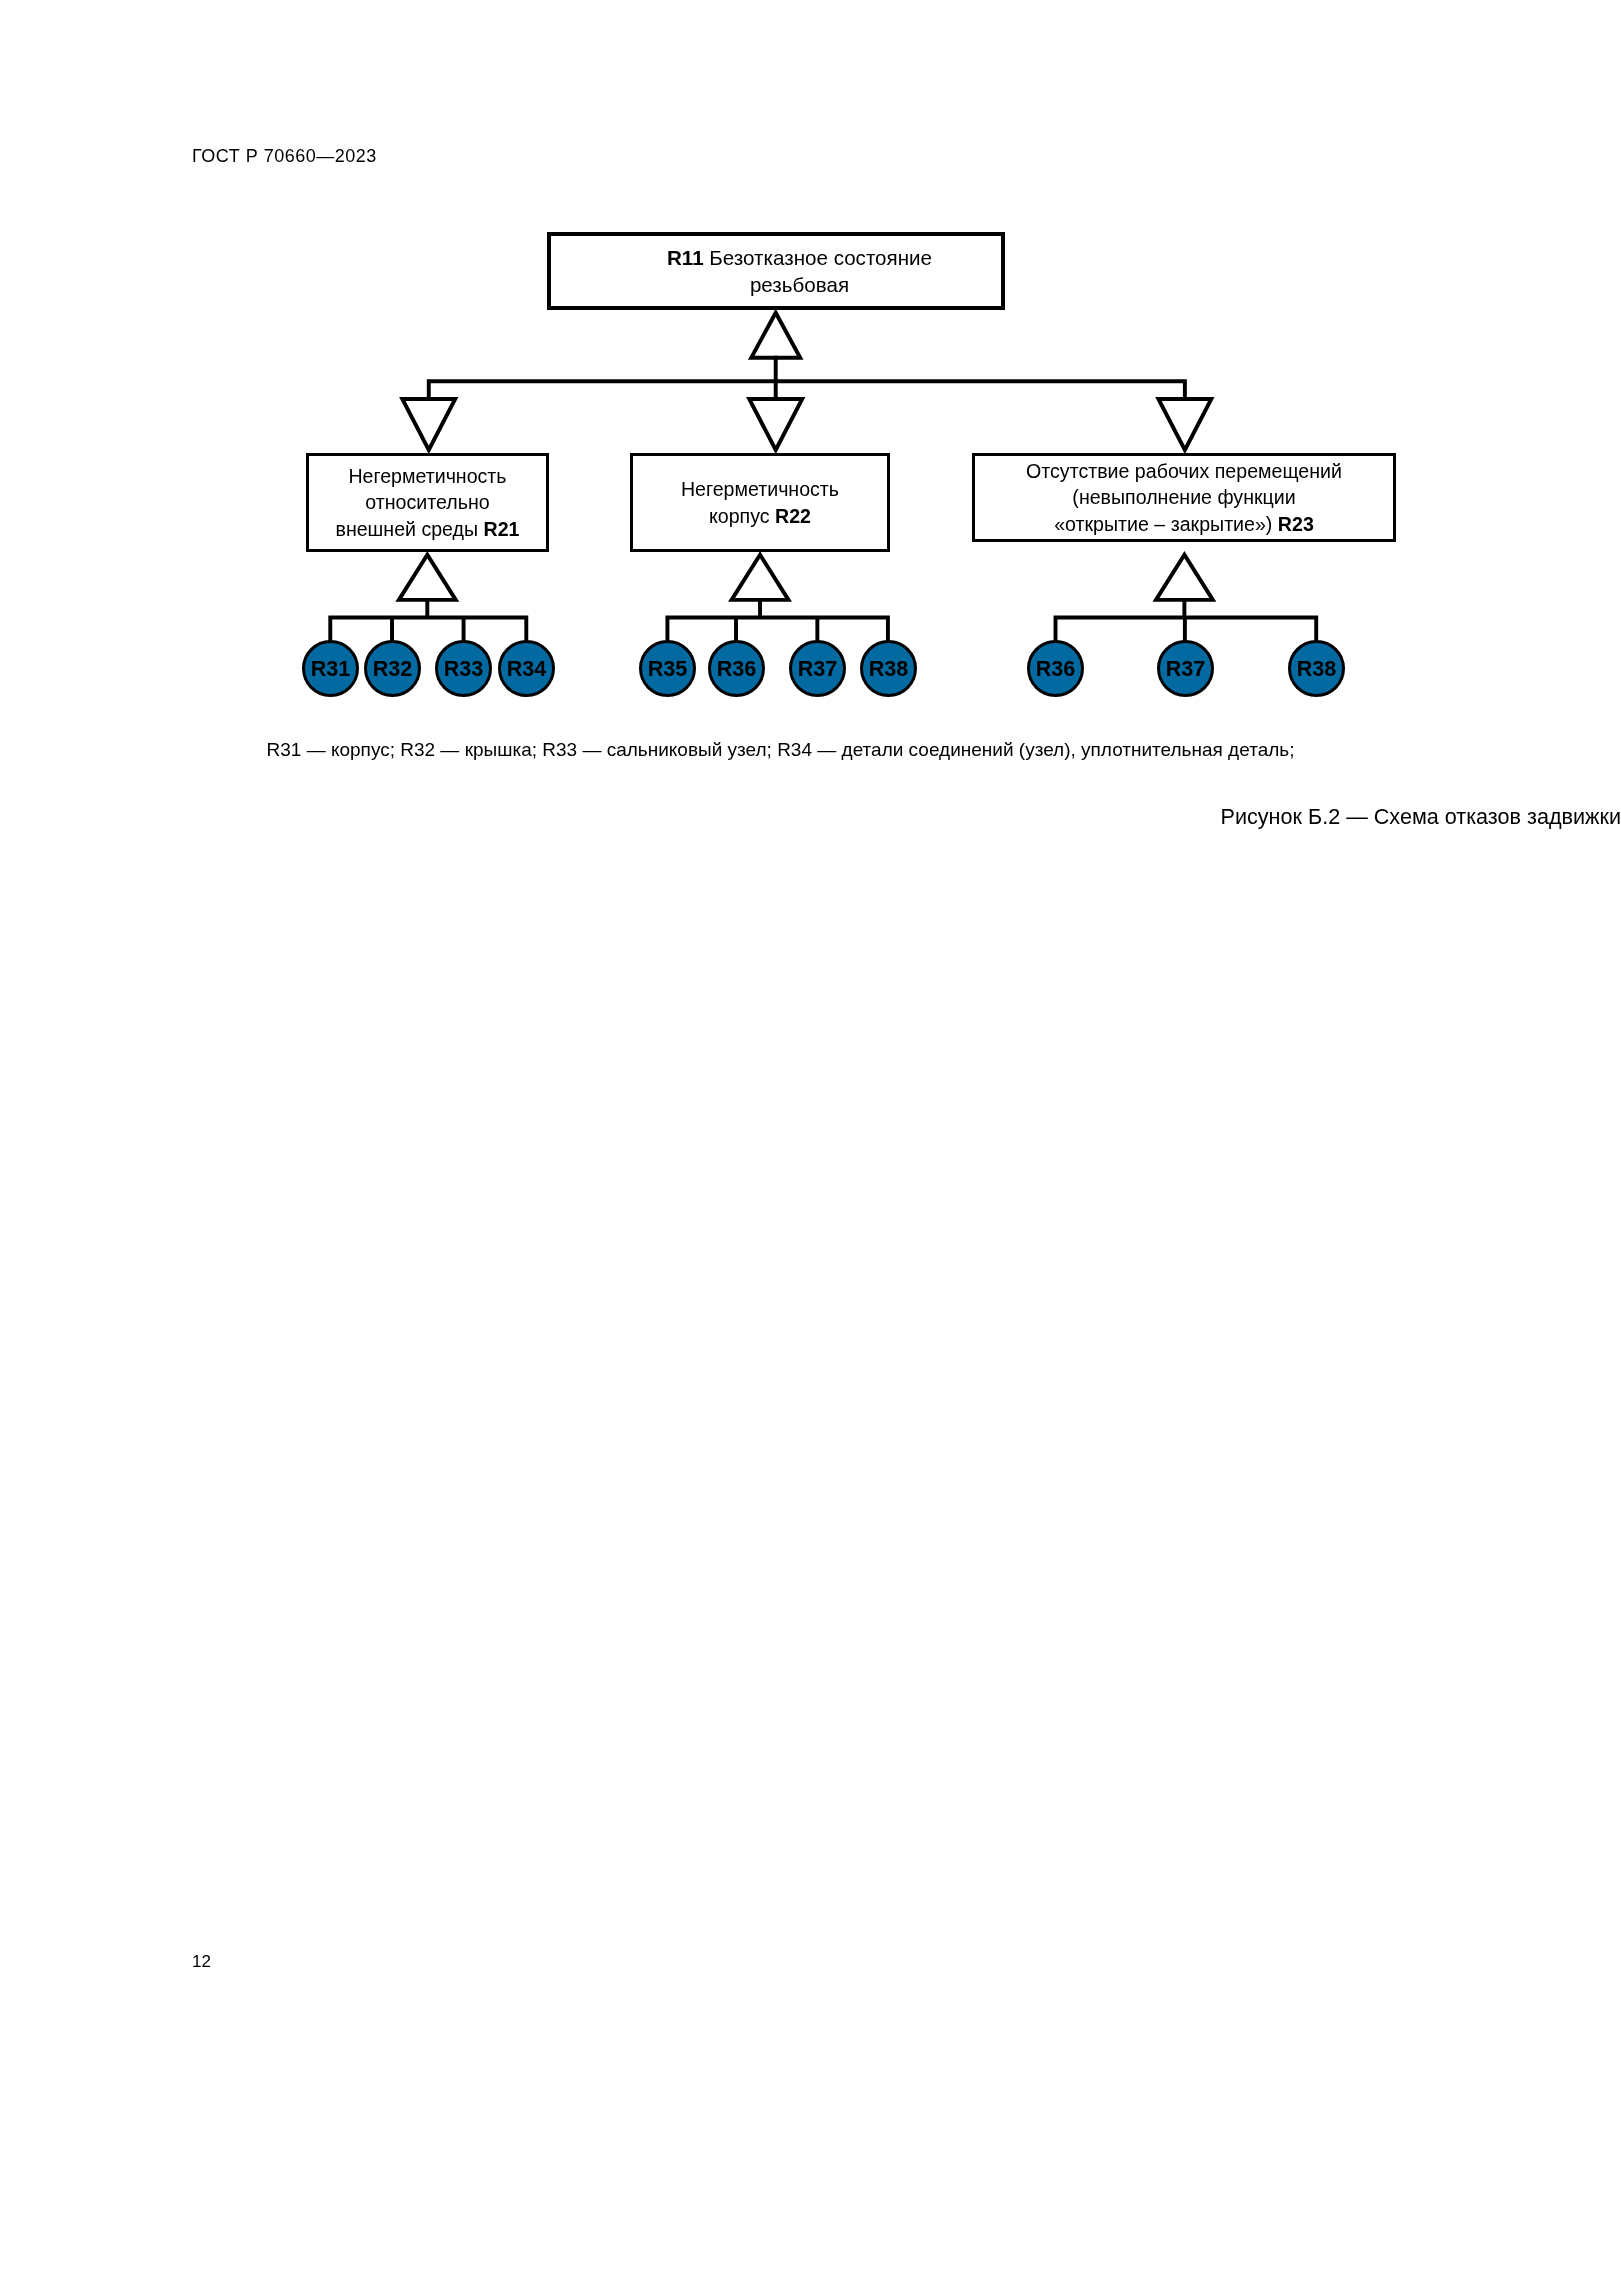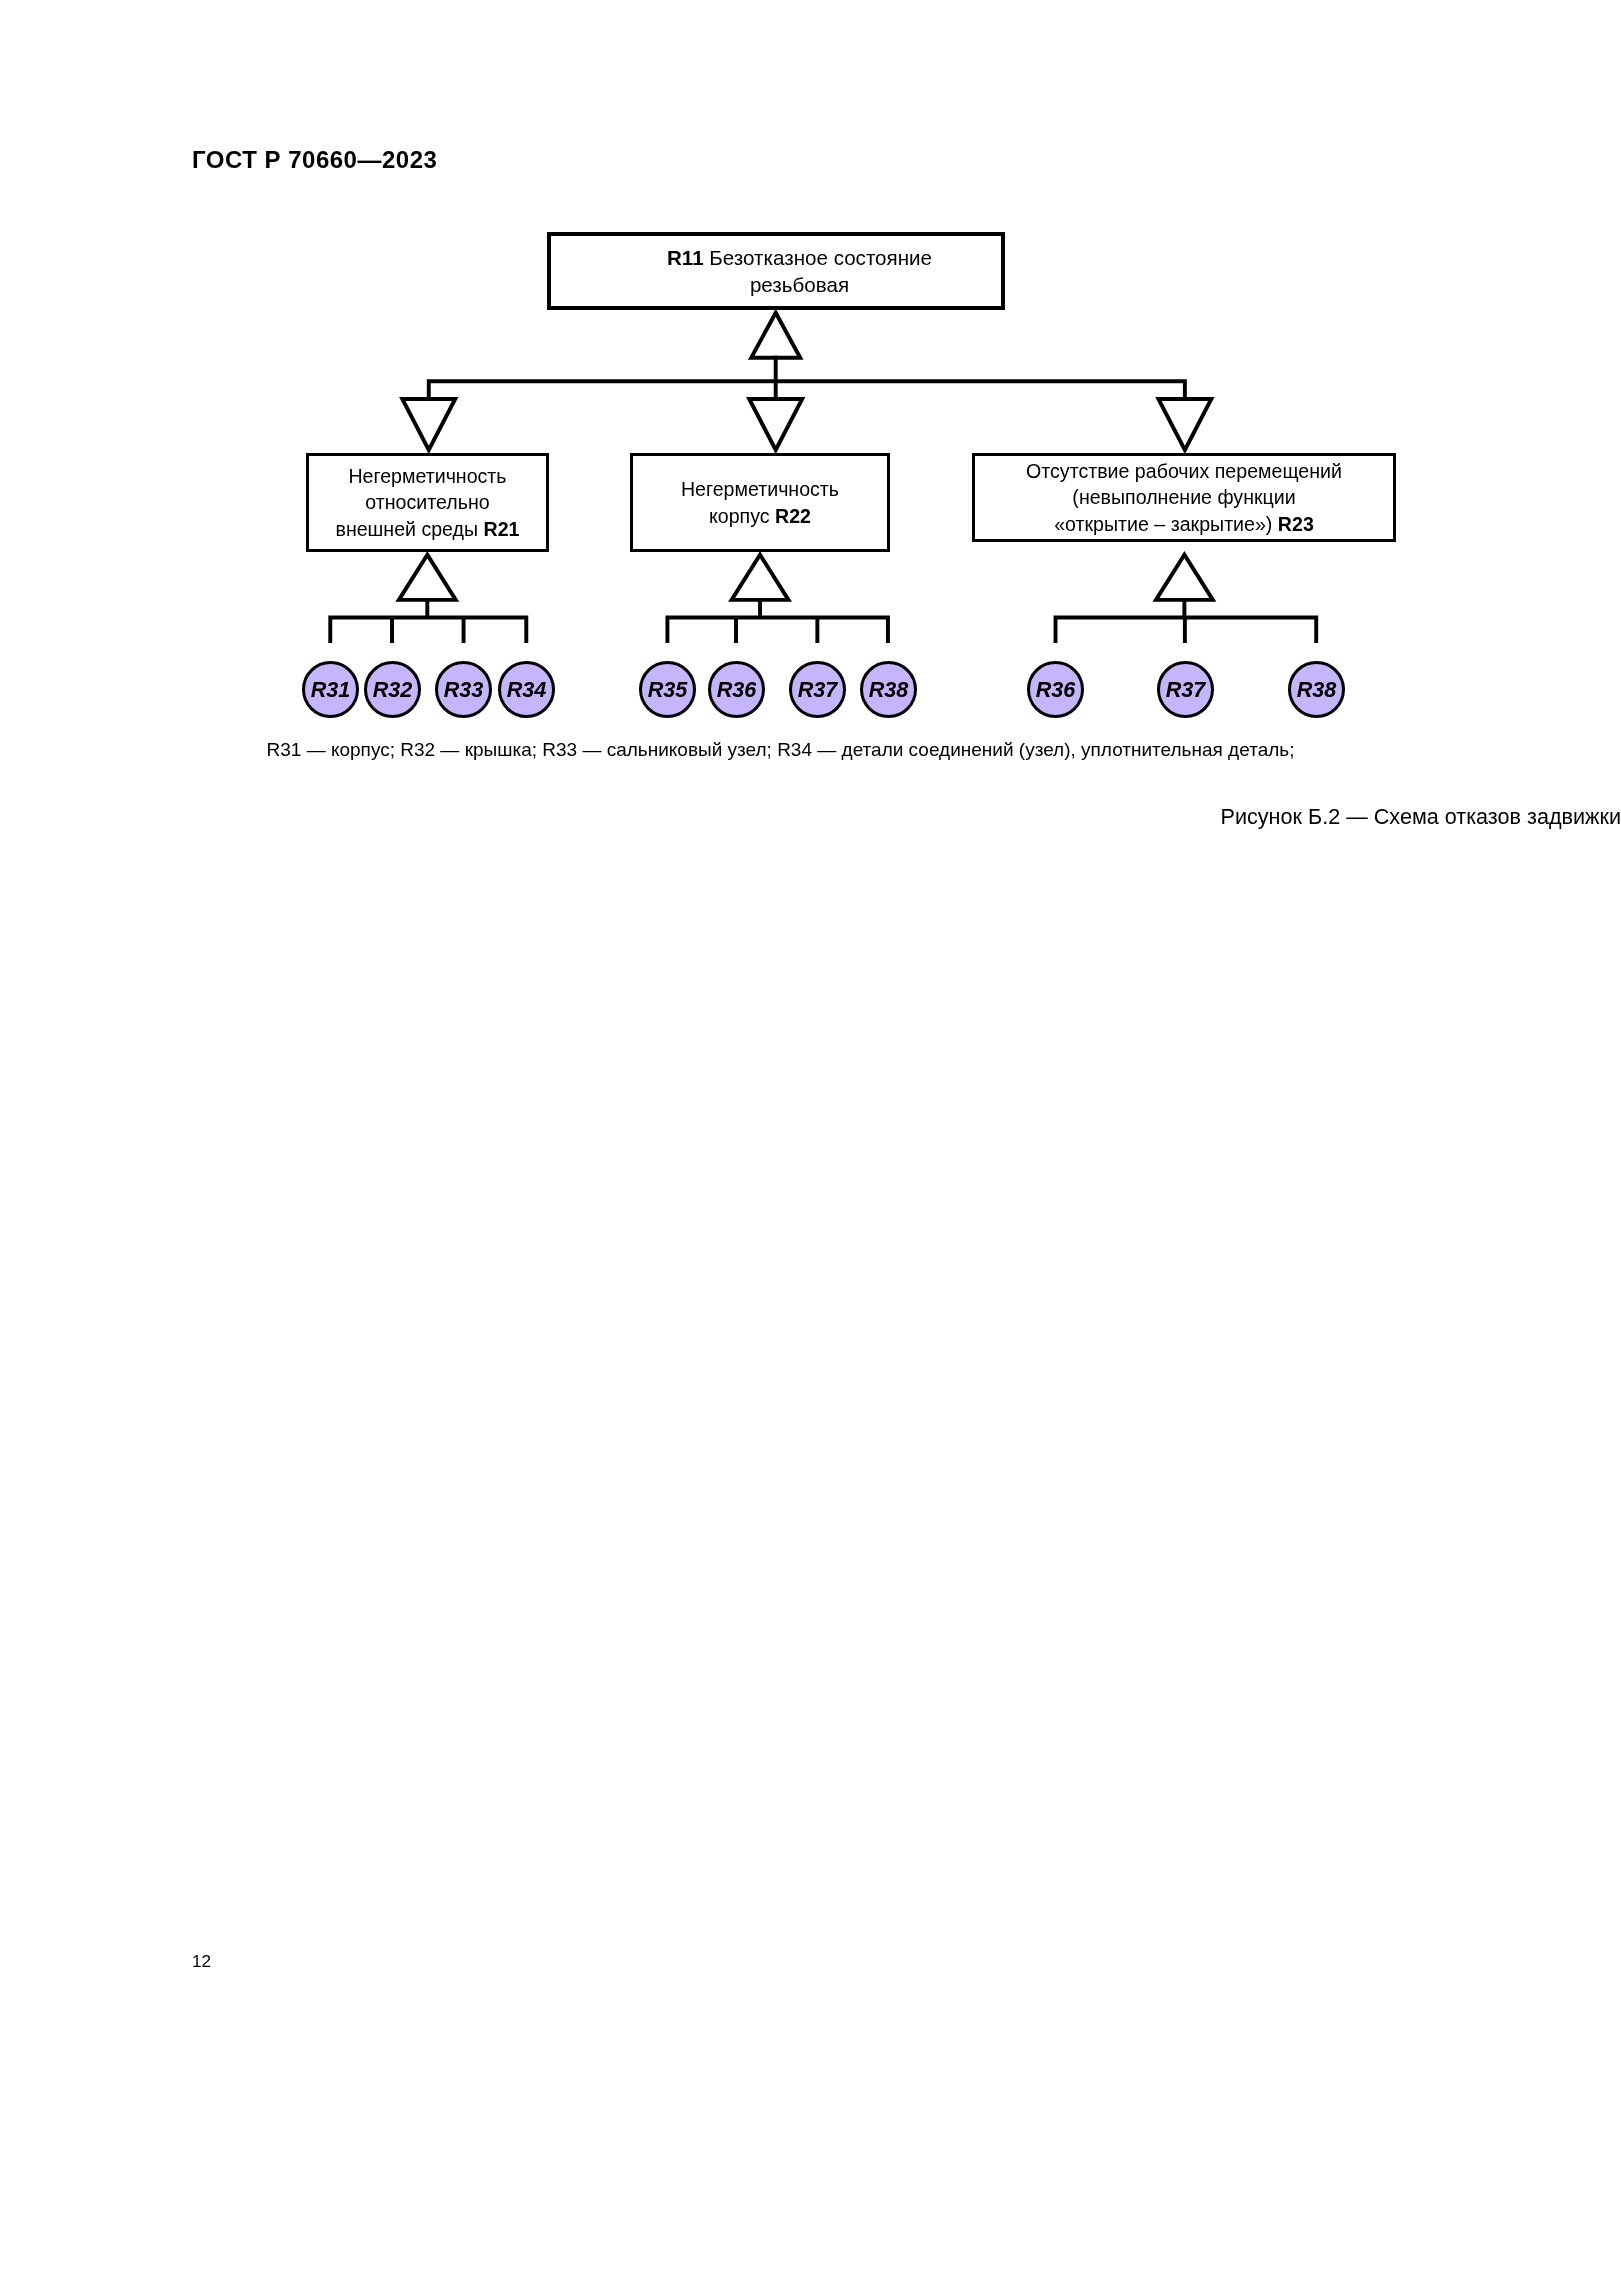--- a/index.html
+++ b/index.html
@@ -10,21 +10,21 @@
     font-family: "Liberation Sans", sans-serif;
     color: #000;
   }
   .page {
     position: absolute; inset: 0;
     background: #ffffff;
     overflow: hidden;
   }
   .doc-header {
     position: absolute; left: 192px; top: 146px;
-    font-size: 24px; font-weight: bold; letter-spacing: 0.5px;
+    font-size: 18px; font-weight: normal; letter-spacing: 0.5px;
     white-space: nowrap;
     text-align: right;
   }
   .tree-svg { position: absolute; left: 0; top: 0; }
   .tree-svg path, .tree-svg polygon { stroke: #000; }
   .node {
     position: absolute;
     background: #fff;
     border: 3.9px solid #000;
     display: flex; flex-direction: column;
@@ -34,26 +34,26 @@
   }
   .node-root {
     left: 547px; top: 232px; width: 458px; height: 78px;
     border-width: 4.9px; font-size: 20.6px; line-height: 27.4px; padding-left: 47px;
   }
   .node-b1 { left: 306px; top: 453px; width: 243px; height: 99px; }
   .node-b2 { left: 630px; top: 453px; width: 260px; height: 99px; }
   .node-b3 { left: 972px; top: 453px; width: 424px; height: 89px; }
   .b { font-weight: bold; }
   .leaf {
-    position: absolute; top: 661px;
+    position: absolute; top: 640px;
     width: 57px; height: 57px;
     border: 3.9px solid #000; border-radius: 50%;
-    background: #c4b5fd;
+    background: #0369a1;
     display: flex; align-items: center; justify-content: center;
-    font-weight: bold; font-size: 21.6px; font-style: italic;
+    font-weight: bold; font-size: 21.6px;
   }
   .legend {
     position: absolute; left: 0; top: 737px; width: 1561px;
     text-align: center;
     font-size: 19px; line-height: 26.5px;
   }
   .fig-caption {
     position: absolute; left: 0; top: 804px; width: 1621px;
     text-align: right;
     font-size: 21.6px;

